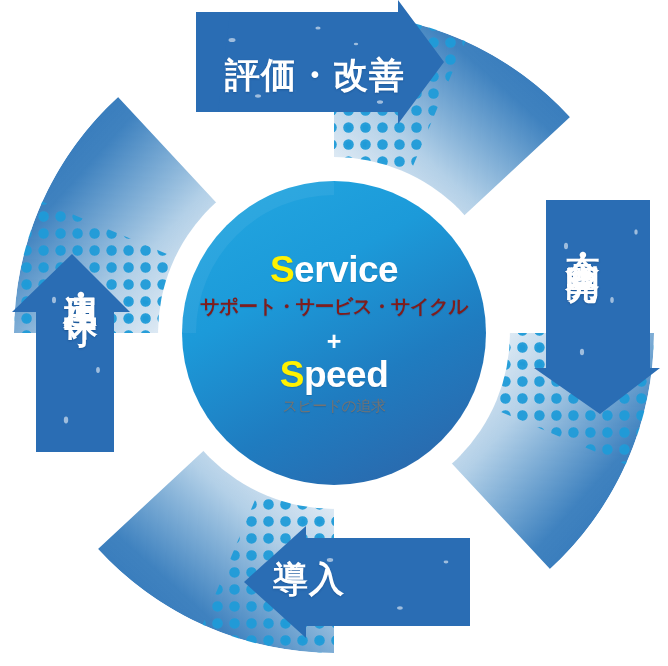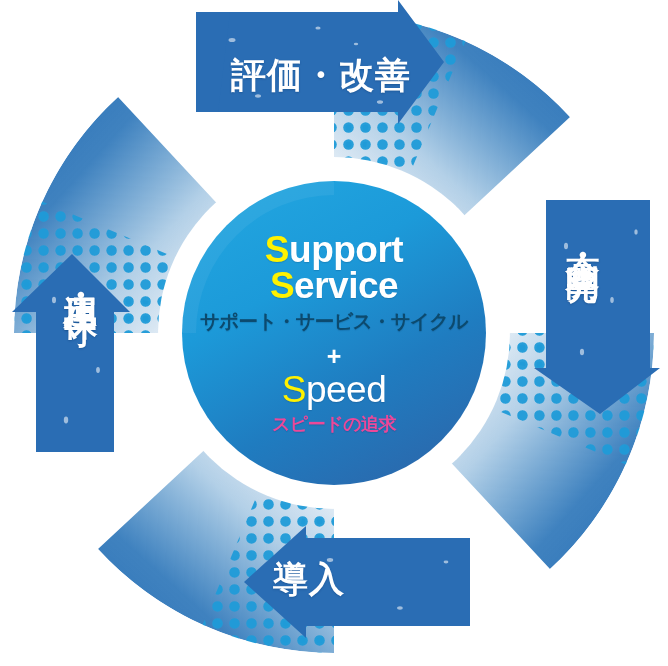--- a/index.html
+++ b/index.html
@@ -49,47 +49,47 @@
     letter-spacing: -0.5px;
     white-space: nowrap;
     text-shadow: 0 1px 1px rgba(0,40,80,0.18);
   }
   .ssc-line .cap {
     color: #fff200;
   }
   .ssc-sub {
     font-size: 19.5px;
     font-weight: bold;
-    color: #0c4a6e;
+    color: #7f1d1d;
     margin-top: 5px;
     letter-spacing: -0.7px;
     white-space: nowrap;
     text-shadow: 0 1px 1px rgba(0,40,80,0.18);
   }
   .ssc-plus {
     font-size: 25px;
     font-weight: bold;
     color: #ffffff;
     line-height: 1;
     margin-top: 9px;
     margin-bottom: 2px;
   }
   .ssc-speed {
     font-size: 37px;
-    font-weight: normal;
+    font-weight: bold;
     color: #ffffff;
     line-height: 1;
     letter-spacing: -0.5px;
     text-shadow: 0 1px 1px rgba(0,40,80,0.18);
   }
   .ssc-speed .cap { color: #fff200; }
   .ssc-speed-sub {
-    font-size: 18px;
-    font-weight: bold;
-    color: #ec4899;
+    font-size: 15px;
+    font-weight: normal;
+    color: #737373;
     margin-top: 4px;
     letter-spacing: -0.5px;
     white-space: nowrap;
     text-shadow: 0 1px 1px rgba(0,40,80,0.18);
   }
 
   
   .arrow-label {
     position: absolute;
     color: #ffffff;
@@ -103,21 +103,21 @@
     white-space: nowrap;
   }
   .label-vertical {
     font-size: 34px;
     writing-mode: vertical-rl;
     text-orientation: upright;
     letter-spacing: 4px;
     white-space: nowrap;
   }
   #label-evaluate {
-    left: 231px;
+    left: 225px;
     top: 52px;
   }
   #label-planning {
     left: 560px;
     top: 228px;
   }
   #label-implement {
     left: 273px;
     top: 556px;
   }
@@ -298,21 +298,20 @@
       <ellipse cx="66" cy="420" rx="2.2" ry="3.4"></ellipse>
     </g>
 
     <circle cx="334" cy="333" r="166" fill="#ffffff"></circle>
     <circle cx="334" cy="333" r="152" fill="url(#centerGrad)"></circle>
 
     <path d="M182 333 A152 152 0 0 1 334 181 L334 195 A138 138 0 0 0 196 333 Z" fill="#ffffff" opacity="0.06"></path>
   </svg>
 
   <div class="center-text">
-    <div class="ssc-line"><span class="cap">S</span><span>upport</span></div>
     <div class="ssc-line"><span class="cap">S</span><span>ervice</span></div>
     <div class="ssc-sub">サポート・サービス・サイクル</div>
     <div class="ssc-plus">+</div>
     <div class="ssc-speed"><span class="cap">S</span><span>peed</span></div>
     <div class="ssc-speed-sub">スピードの追求</div>
   </div>
 
   <div id="label-evaluate" class="arrow-label label-horizontal">評価・改善</div>
 
   <div id="label-planning" class="arrow-label label-vertical">企画・開発</div>

